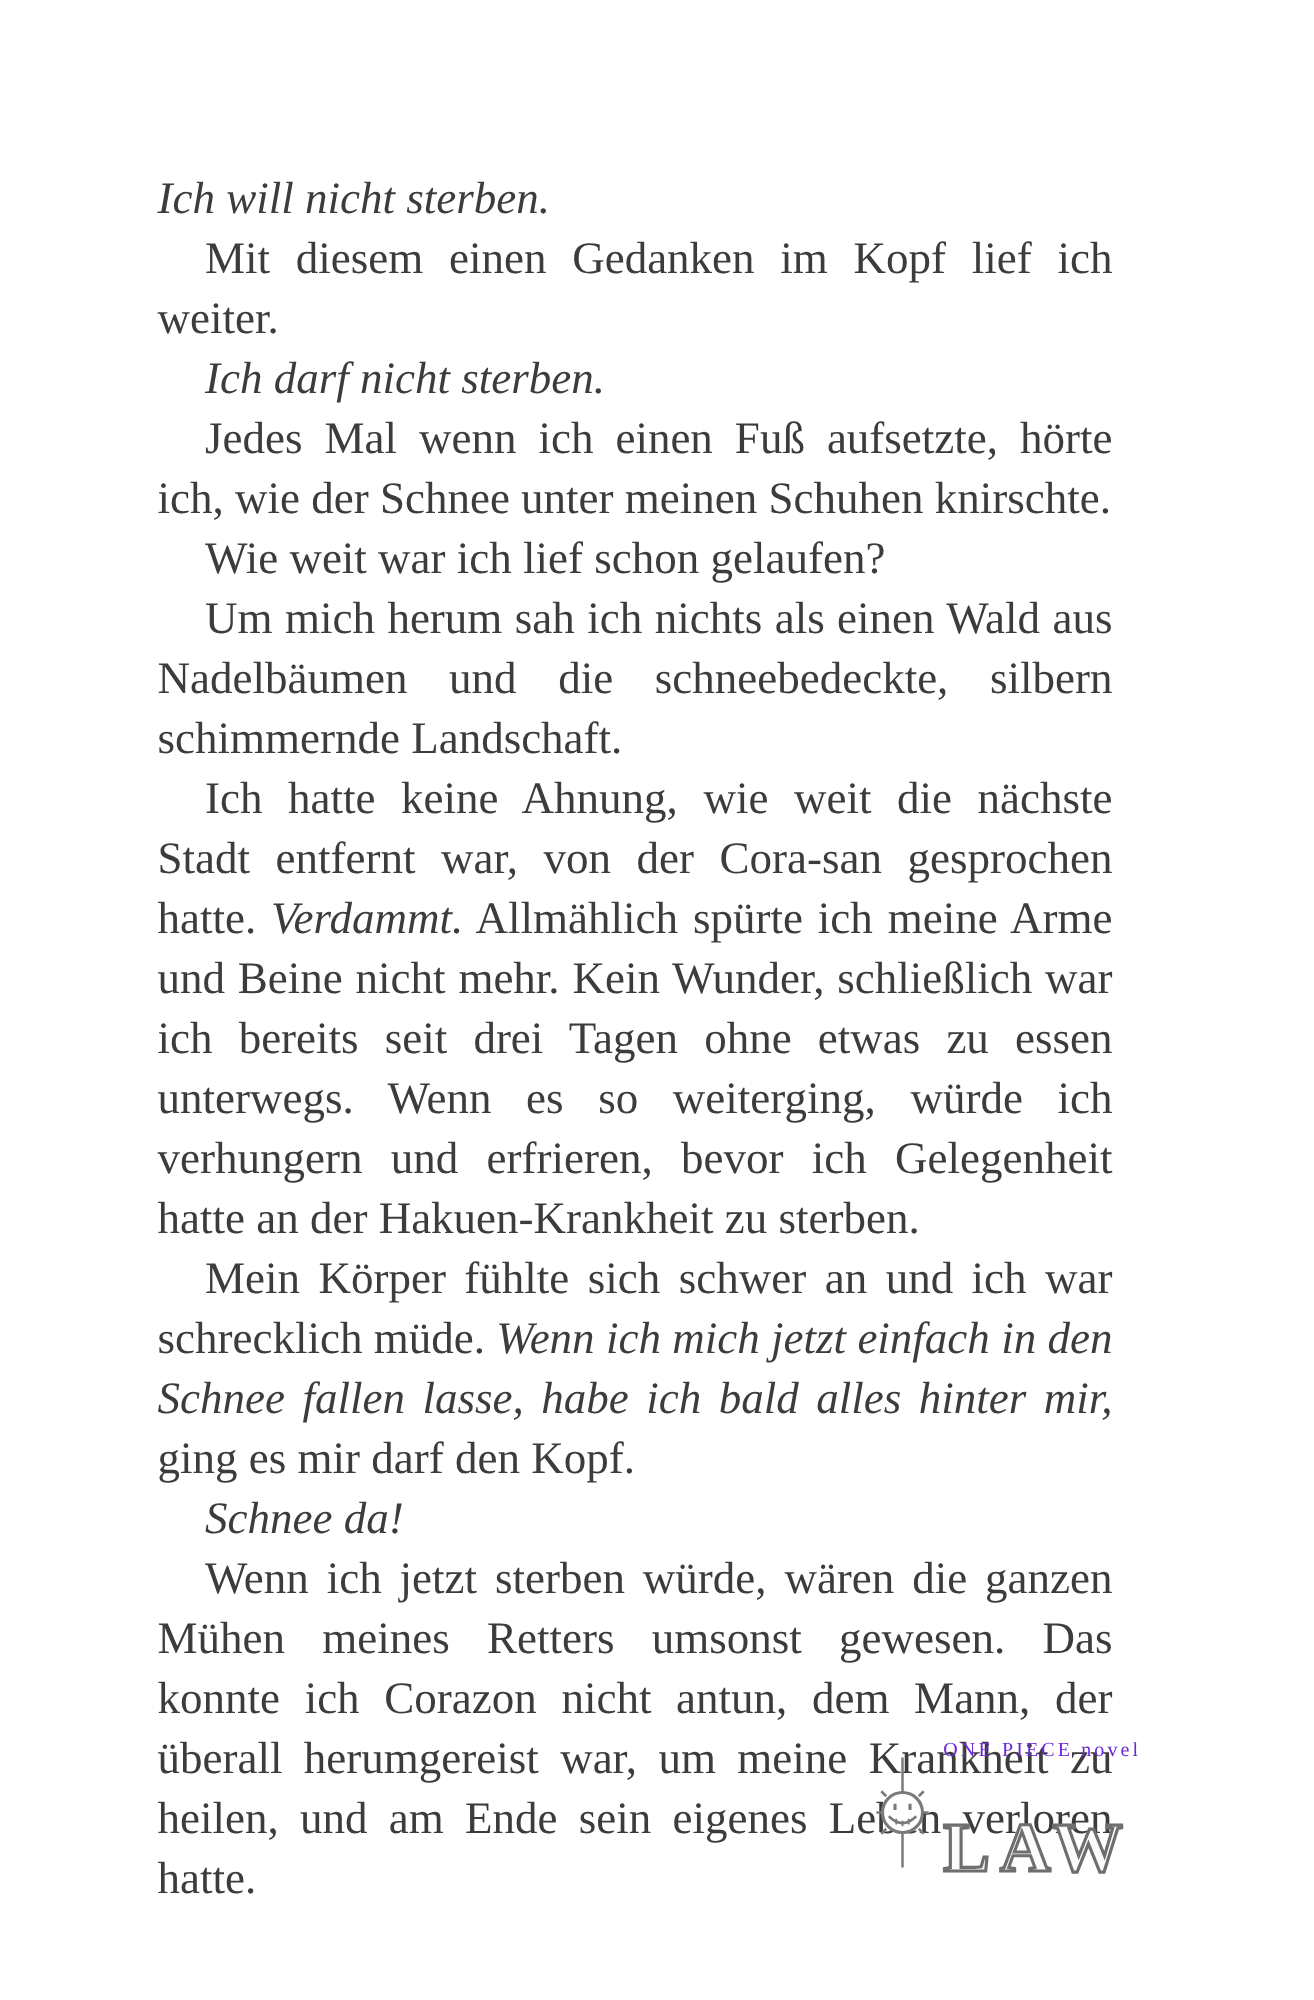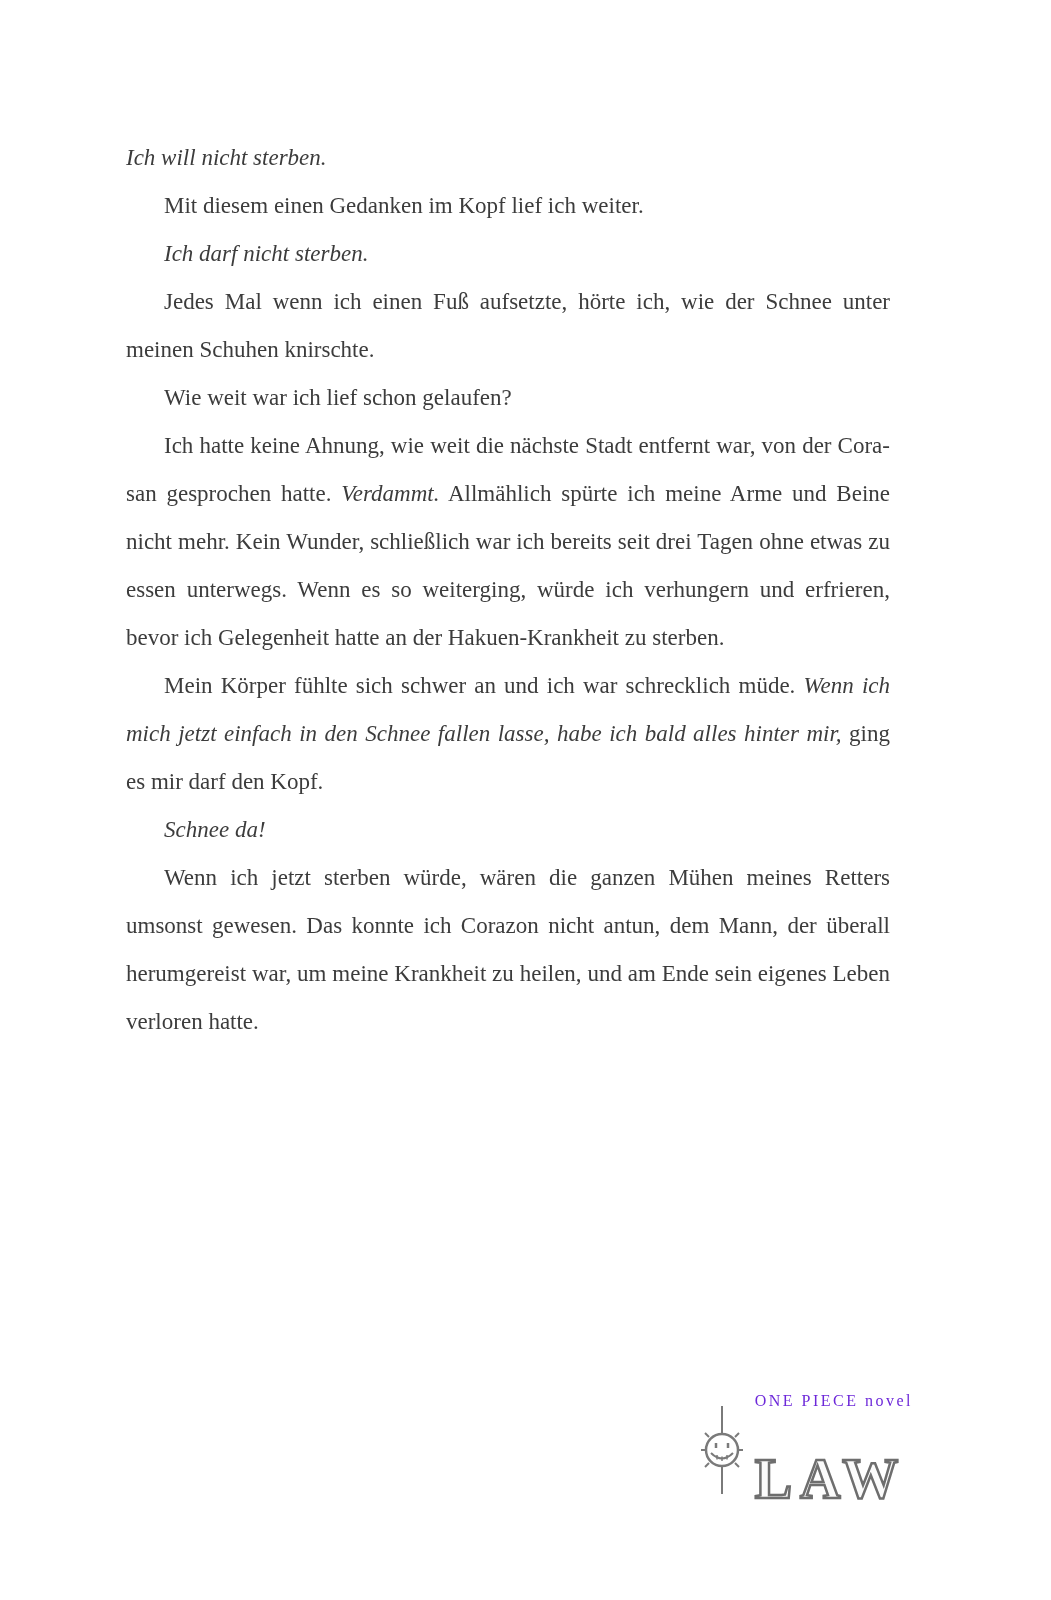--- a/index.html
+++ b/index.html
@@ -14,21 +14,21 @@
     background: #ffffff;
     overflow: hidden;
     font-family: "Liberation Serif", "DejaVu Serif", serif;
   }
   .text-block {
     position: absolute;
     left: 126px;
     top: 134px;
     width: 764px;
     color: #3c3c3c;
-    font-size: 23px;
+    font-size: 36px;
     line-height: 48px;
     text-align: justify;
     hyphens: auto;
     -webkit-hyphens: auto;
   }
   .text-block p {
     margin: 0;
     padding: 0;
   }
   .text-block p.indent {
@@ -80,20 +80,21 @@
 <body>
 
 <div class="page">
 
   <div class="text-block">
       <p class="para"><span class="italic">Ich will nicht sterben.</span></p>
       <p class="para indent"><span>Mit diesem einen Gedanken im Kopf lief ich weiter.</span></p>
       <p class="para indent"><span class="italic">Ich darf nicht sterben.</span></p>
       <p class="para indent"><span>Jedes Mal wenn ich einen Fuß aufsetzte, hörte ich, wie der Schnee unter meinen Schuhen knirschte.</span></p>
       <p class="para indent"><span>Wie weit war ich lief schon gelaufen?</span></p>
+      <p class="para indent"><span>Um mich herum sah ich nichts als einen Wald aus Nadelbäumen und die schneebedeckte, silbern schimmernde Landschaft.</span></p>
       <p class="para indent"><span>Ich hatte keine Ahnung, wie weit die nächste Stadt entfernt war, von der Cora-san gesprochen hatte. </span><span class="italic">Verdammt.</span><span> Allmählich spürte ich meine Arme und Beine nicht mehr. Kein Wunder, schließlich war ich bereits seit drei Tagen ohne etwas zu essen unterwegs. Wenn es so weiterging, würde ich verhungern und erfrieren, bevor ich Gelegenheit hatte an der Hakuen-Krankheit zu sterben.</span></p>
       <p class="para indent"><span>Mein Körper fühlte sich schwer an und ich war schrecklich müde. </span><span class="italic">Wenn ich mich jetzt einfach in den Schnee fallen lasse, habe ich bald alles hinter mir,</span><span> ging es mir darf den Kopf.</span></p>
       <p class="para indent"><span class="italic">Schnee da!</span></p>
       <p class="para indent"><span>Wenn ich jetzt sterben würde, wären die ganzen Mühen meines Retters umsonst gewesen. Das konnte ich Corazon nicht antun, dem Mann, der überall herumgereist war, um meine Krankheit zu heilen, und am Ende sein eigenes Leben verloren hatte.</span></p>
     </div>
 
   <div class="footer">
     <svg class="logo-icon" viewBox="0 0 42 92" xmlns="http://www.w3.org/2000/svg">
 
       <line x1="21" y1="2" x2="21" y2="90" stroke="#7a7a7a" stroke-width="2"></line>

